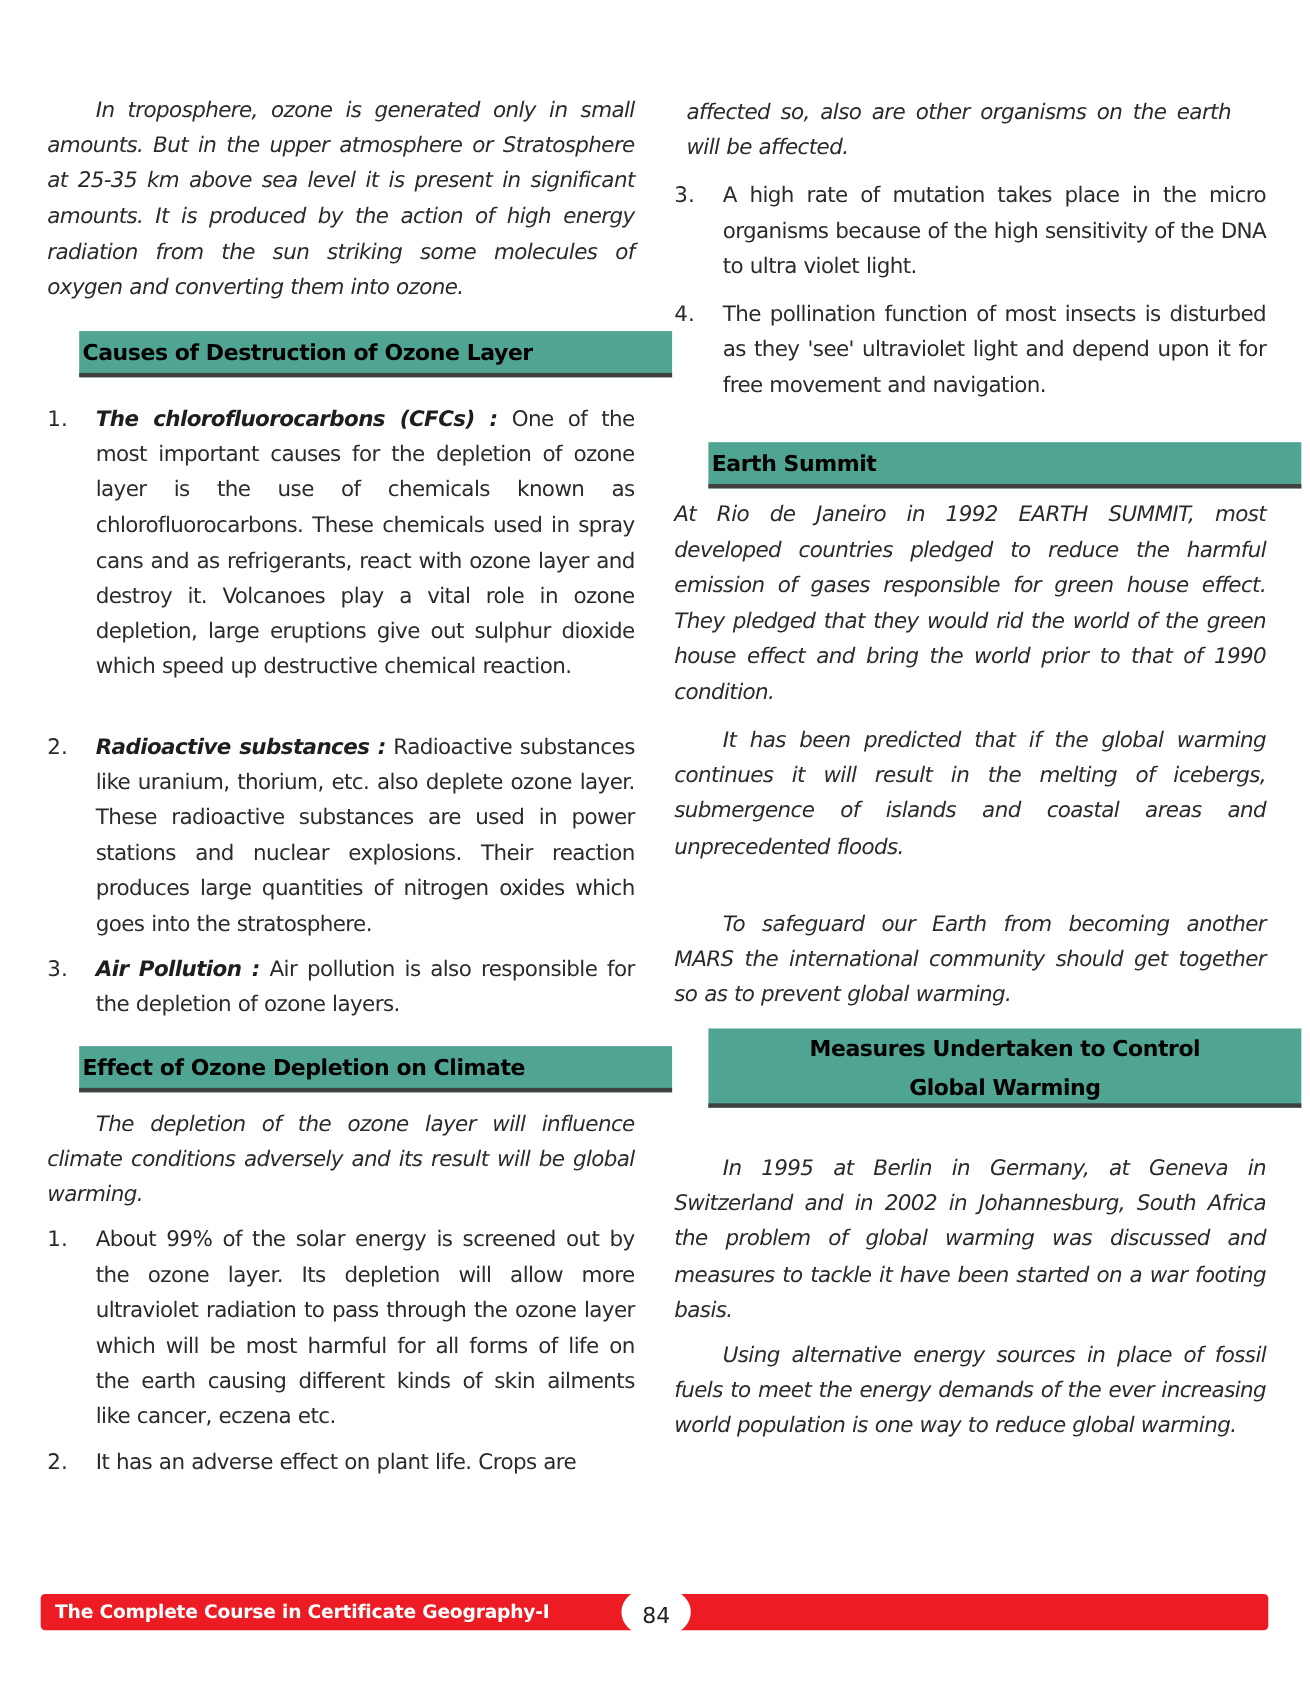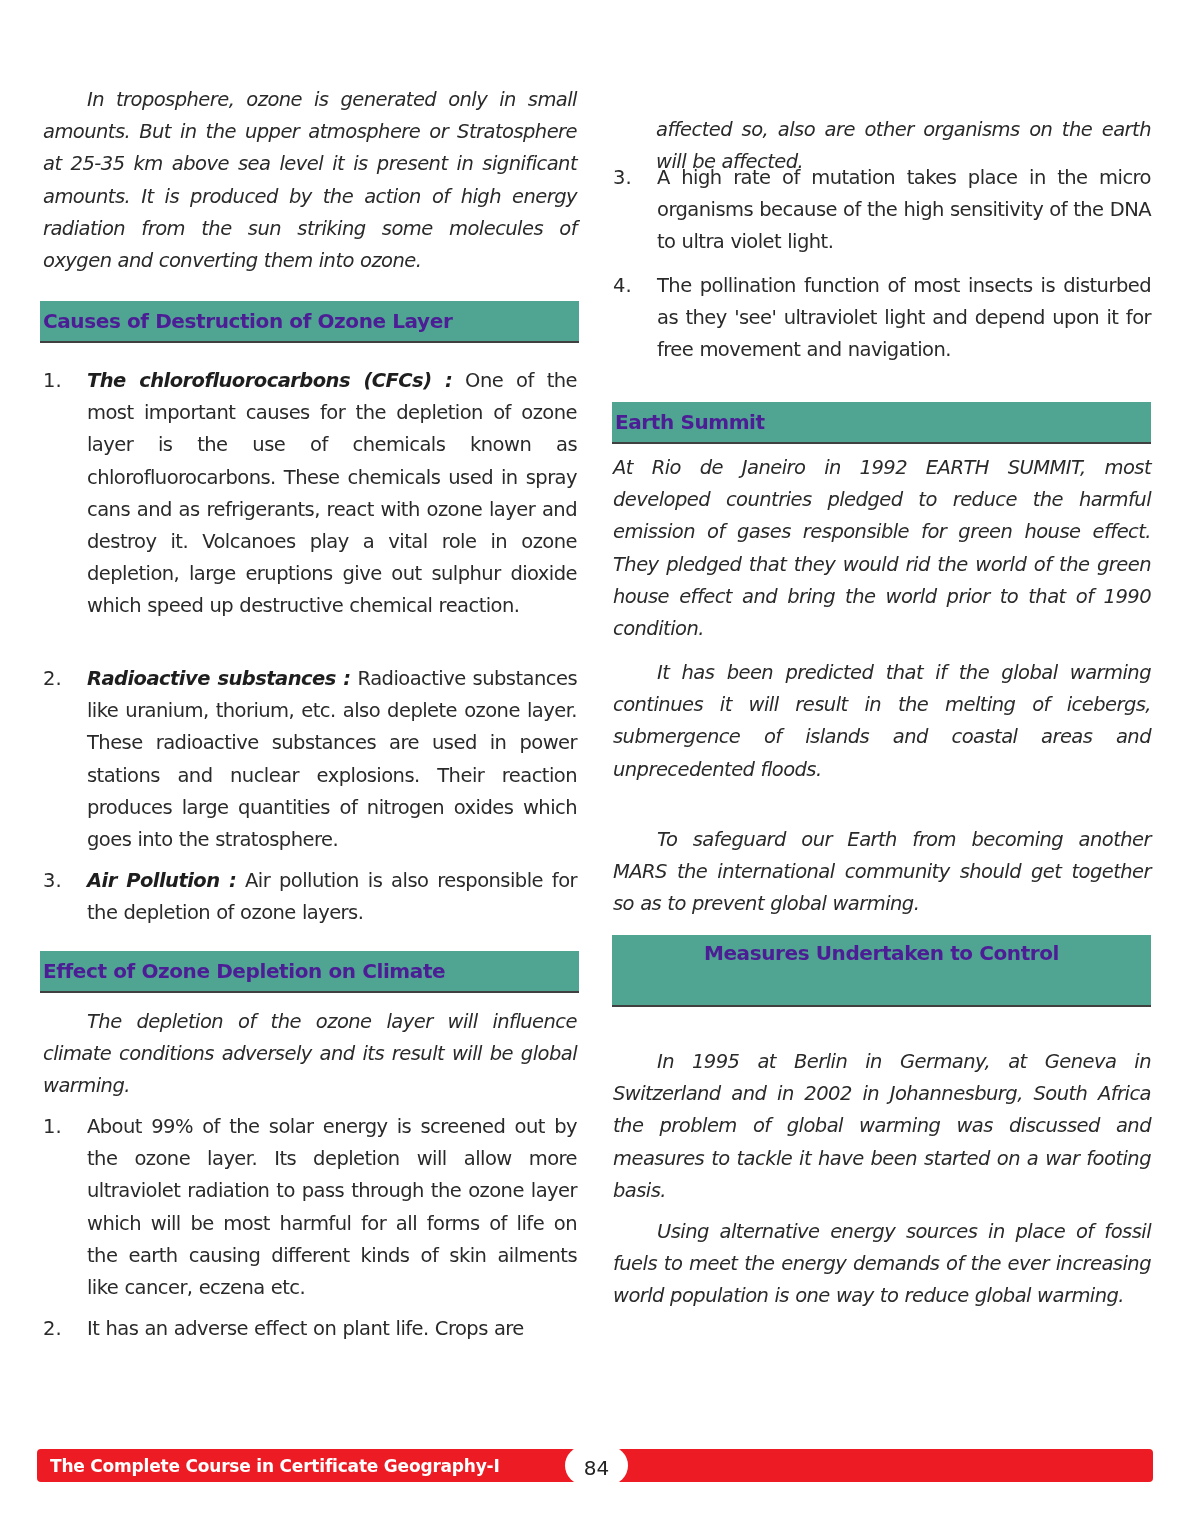--- a/index.html
+++ b/index.html
@@ -7,24 +7,25 @@
     width: 1191px; height: 1531px; position: relative; overflow: hidden;
     font-family: "DejaVu Sans", "Liberation Sans", sans-serif;
     color: #2a2a2a;
   }
   .para {
     font-size: 19.5px; line-height: 32.2px; text-align: justify;
     margin: 0; letter-spacing: -0.55px; word-spacing: 0.5px;
   }
   .para.indent { text-indent: 44px; }
   .sec-head {
-    background: #4fa492; color: #4c1d95; font-weight: bold;
+    background: #4fa492; color: #000000; font-weight: bold;
     font-size: 20px; letter-spacing: -0.4px;
     position: absolute; box-sizing: border-box;
-    border-bottom: 2px solid #404040;
+    border-bottom: 4px solid #404040;
+    margin-left: 32px;
   }
   .sec-head.left-aligned { padding: 0 3px; display: flex; align-items: center; }
   .sec-head.centered { text-align: center; line-height: 35px; padding-top: 1px; }
   .list-item { display: flex; position: absolute; }
   .list-num {
     width: 44px; flex: 0 0 44px; font-size: 19.5px; line-height: 32.2px;
   }
   .list-body {
     flex: 1; font-size: 19.5px; line-height: 32.2px; text-align: justify;
     letter-spacing: -0.55px; word-spacing: 0.5px;
@@ -80,21 +81,21 @@
 <div class="list-item" style="left:43px; top:1111px; width:534px;">
   <span class="list-num">1.</span>
   <span class="list-body"> About 99% of the solar energy is screened out by the ozone layer. Its depletion will allow more ultraviolet radiation to pass through the ozone layer which will be most harmful for all forms of life on the earth causing different kinds of skin ailments like cancer, eczena etc.</span>
 </div>
 
 <div class="list-item" style="left:43px; top:1313px; width:534px;">
   <span class="list-num">2.</span>
   <span class="list-body">It has an adverse effect on plant life. Crops are</span>
 </div>
 
-<p class="para abs" style="left:656px; top:86px; width:495px;margin-top:28px;">affected so, also are other organisms on the earth will be affected.</p>
+<p class="para abs" style="left:624px; top:86px; width:495px;">affected so, also are other organisms on the earth will be affected.</p>
 
 <div class="list-item" style="left:613px; top:162px; width:538px;">
   <span class="list-num">3.</span>
   <span class="list-body">A high rate of mutation takes place in the micro organisms because of the high sensitivity of the DNA to ultra violet light.</span>
 </div>
 
 <div class="list-item" style="left:613px; top:270px; width:538px;">
   <span class="list-num">4.</span>
   <span class="list-body">The pollination function of most insects is disturbed as they 'see' ultraviolet light and depend upon it for free movement and navigation.</span>
 </div>
@@ -104,20 +105,21 @@
 </div>
 
 <p class="para abs" style="left:613px; top:452px; width:538px;">At Rio de Janeiro in 1992 EARTH SUMMIT, most developed countries pledged to reduce the harmful emission of gases responsible for green house effect. They pledged that they would rid the world of the green house effect and bring the world prior to that of 1990 condition.</p>
 
 <p class="para indent abs" style="left:613px; top:657px; width:538px;">It has been predicted that if the global warming continues it will result in the melting of icebergs, submergence of islands and coastal areas and unprecedented floods.</p>
 
 <p class="para indent abs" style="left:613px; top:824px; width:538px;">To safeguard our Earth from becoming another MARS the international community should get together so as to prevent global warming.</p>
 
 <div class="sec-head centered" style="left:612px; top:935px; width:539px; height:72px;">
   <div>Measures Undertaken to Control</div>
+  <div>Global Warming</div>
 </div>
 
 <p class="para indent abs" style="left:613px; top:1046px; width:538px;">In 1995 at Berlin in Germany, at Geneva in Switzerland and in 2002 in Johannesburg, South Africa the problem of global warming was discussed and measures to tackle it have been started on a war footing basis.</p>
 
 <p class="para indent abs" style="left:613px; top:1216px; width:538px;">Using alternative energy sources in place of fossil fuels to meet the energy demands of the ever increasing world population is one way to reduce global warming.</p>
 
 <div class="footer-bar"></div>
 <div class="footer-title">The Complete Course in Certificate Geography-I</div>
 <div class="page-badge">84</div>
 

